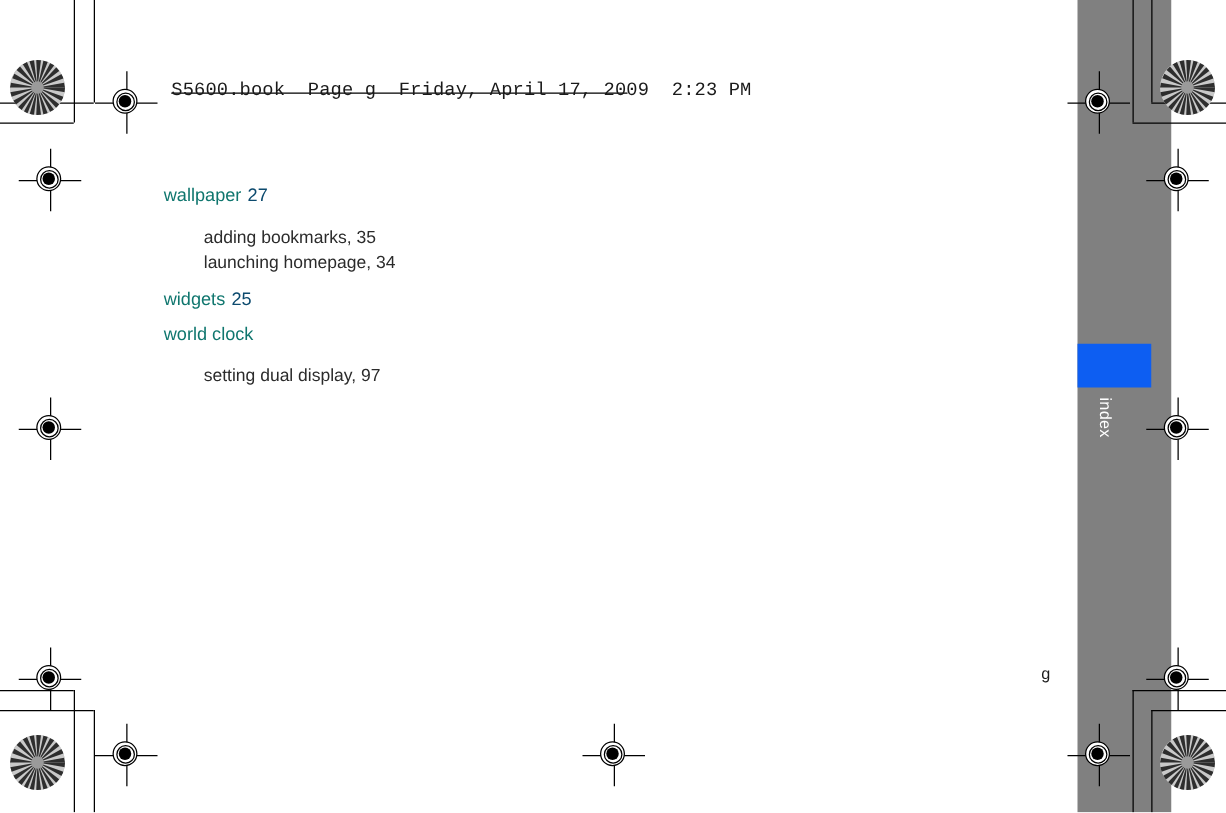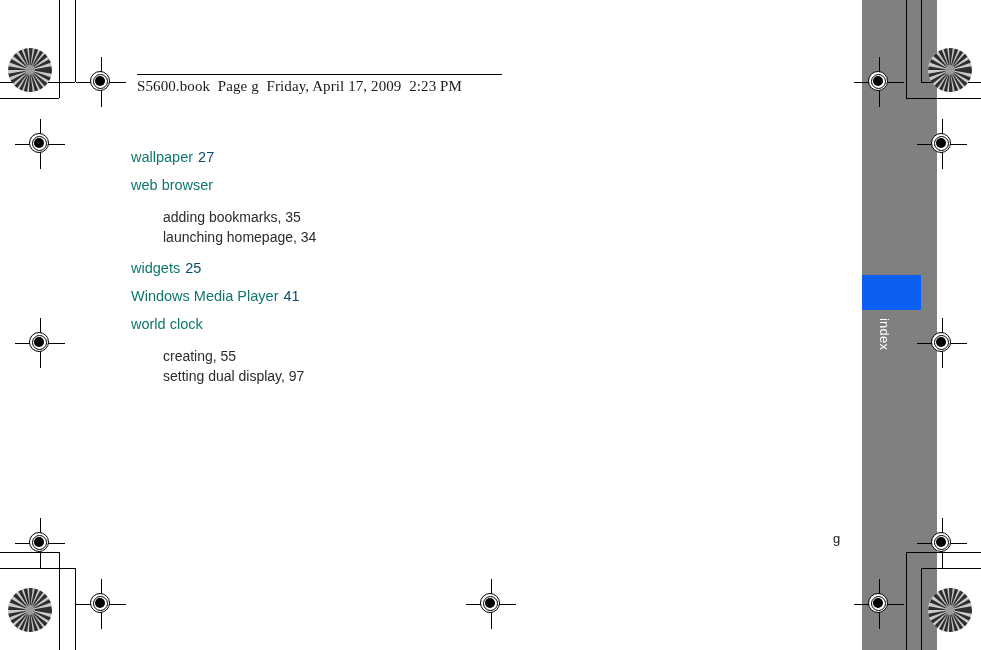--- a/index.html
+++ b/index.html
@@ -128,22 +128,22 @@
     position: absolute;
     left: 137px;
     top: 74px;
     width: 365px;
     height: 1px;
     background: #000;
   }
   #header-text {
     position: absolute;
     left: 137px;
-    top: 78px;
-    font-family: Liberation Serif, serif;
+    top: 64px;
+    font-family: Liberation Mono, monospace;
     font-size: 15px;
     color: #1a1a1a;
     white-space: pre;
     letter-spacing: 0.1px;
   }
 
   
   #index-body {
     position: absolute;
     left: 131px;
@@ -431,47 +431,38 @@
 
   <div id="index-body">
 
     <div class="entry">
       <div class="entry-head">
         <span class="entry-term">wallpaper</span><span class="entry-page">27</span>
       </div>
     </div>
 
     <div class="entry">
-      <div class="entry-head">
-        <span class="entry-term">web browser</span><span class="entry-page"></span>
-      </div>
       <ul class="subentries">
         <li class="subentry">adding bookmarks,  35</li>
         <li class="subentry">launching homepage,  34</li>
       </ul>
     </div>
 
     <div class="entry">
       <div class="entry-head">
         <span class="entry-term">widgets</span><span class="entry-page">25</span>
       </div>
     </div>
 
-    <div class="entry">
-      <div class="entry-head">
-        <span class="entry-term">Windows Media Player</span><span class="entry-page">41</span>
-      </div>
-    </div>
 
     <div class="entry">
       <div class="entry-head">
         <span class="entry-term">world clock</span><span class="entry-page"></span>
       </div>
       <ul class="subentries">
-        <li class="subentry">creating,  55</li>
         <li class="subentry">setting dual display,  97</li>
       </ul>
     </div>
 
   </div>
 
   <div id="folio">g</div>
 
 </div>
 

